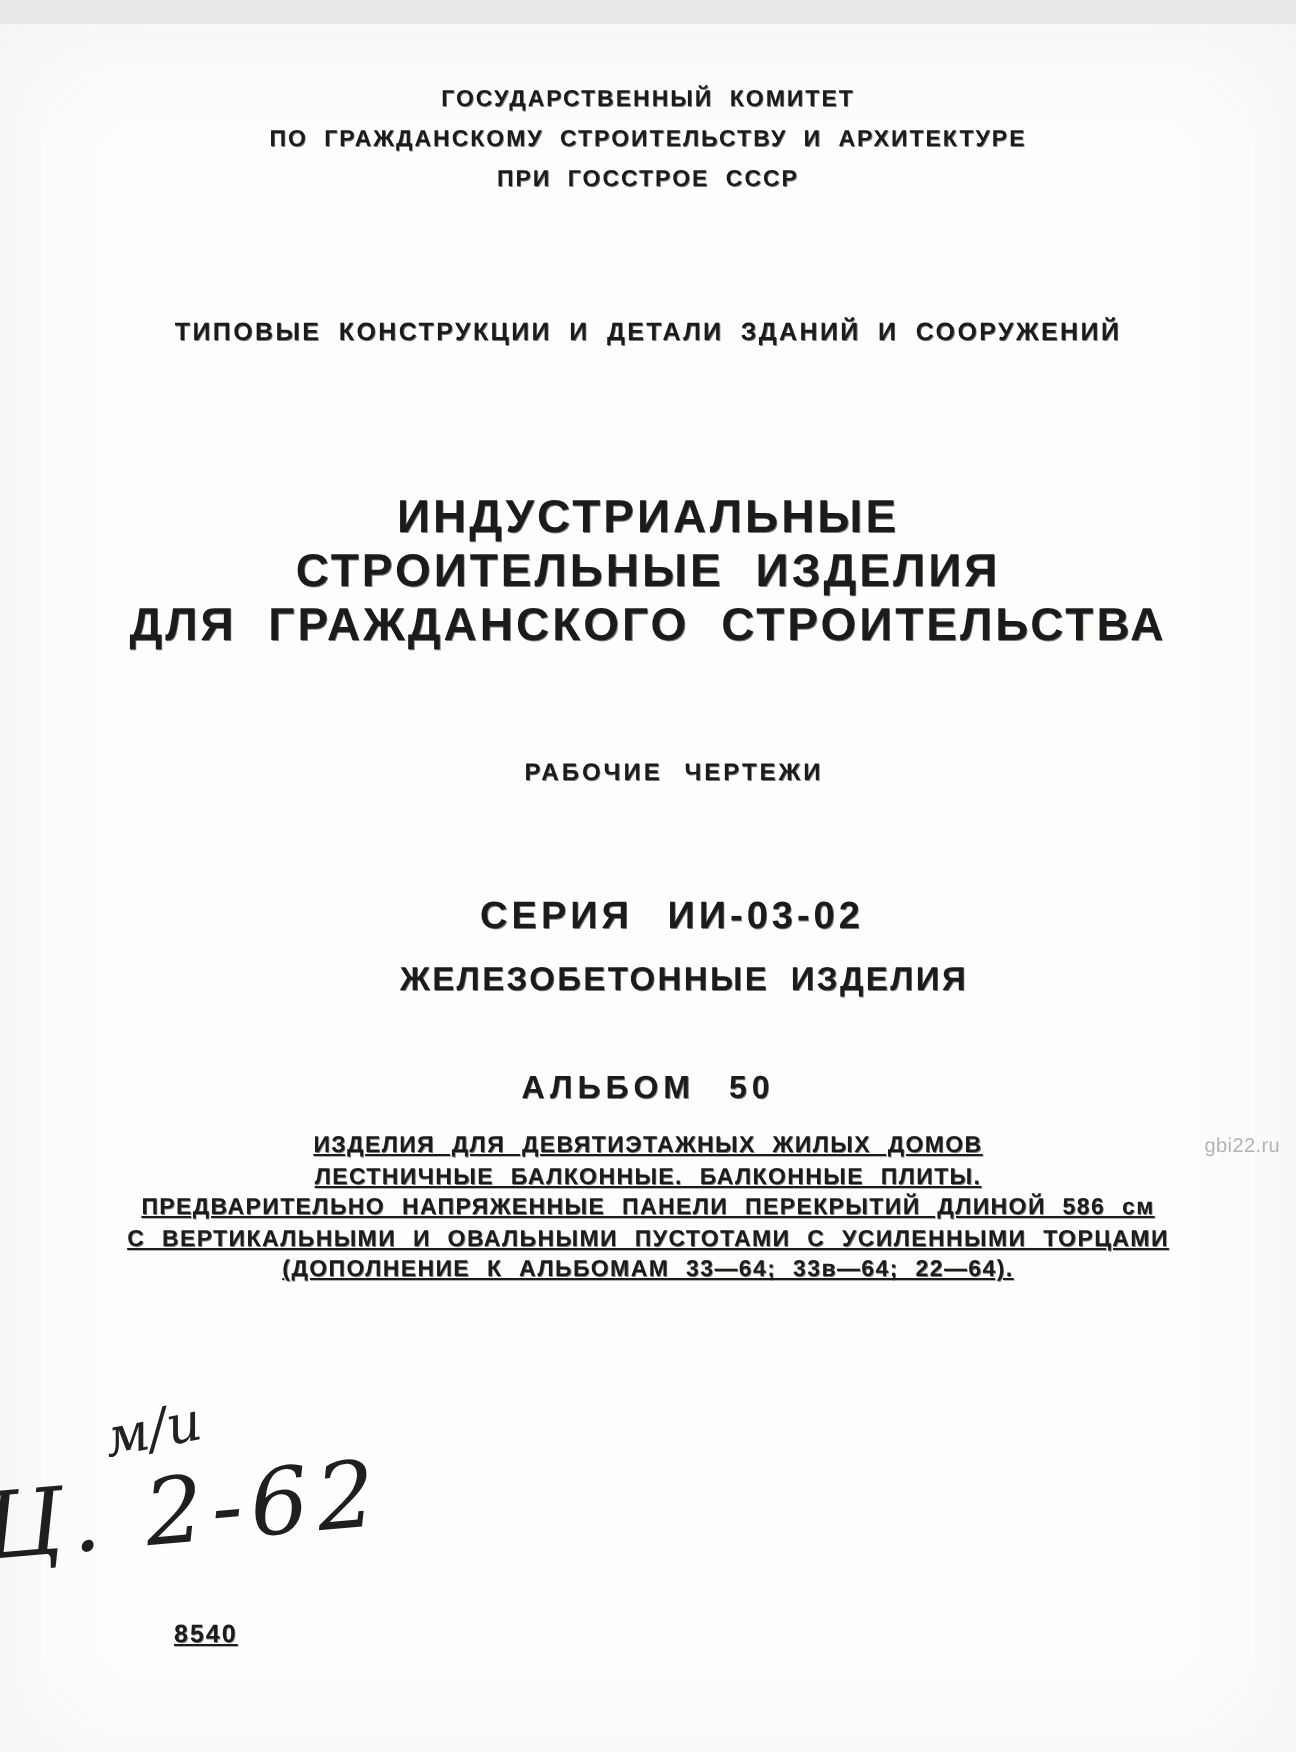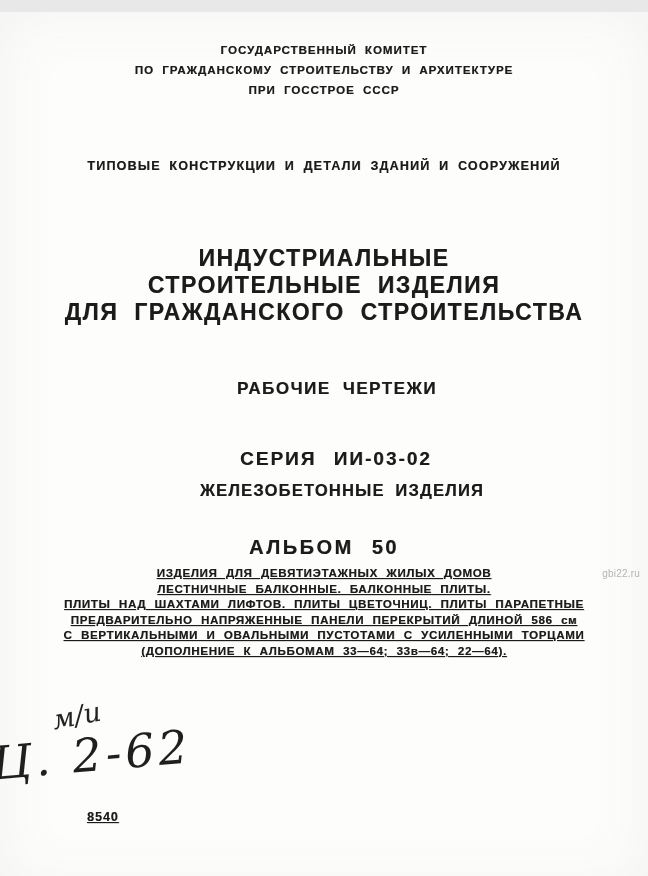--- a/index.html
+++ b/index.html
@@ -44,42 +44,42 @@
   }
   .main-title {
     top: 233px;
     font-size: 23px;
     line-height: 27px;
     letter-spacing: 1.5px;
     word-spacing: 8px;
   }
   .working-drawings {
     top: 367px;
-    font-size: 17px;
+    font-size: 12px;
     letter-spacing: 1.5px;
     word-spacing: 6px;
     padding-left: 26px;
   }
   .series-code {
     top: 436px;
     font-size: 19px;
     letter-spacing: 2px;
     word-spacing: 10px;
     padding-left: 24px;
   }
   .products {
     top: 469px;
     font-size: 16.5px;
     letter-spacing: 1.2px;
     word-spacing: 5px;
     padding-left: 36px;
   }
   .album {
     top: 524px;
-    font-size: 20px;
+    font-size: 16px;
     letter-spacing: 2.5px;
     word-spacing: 10px;
   }
   .description {
     top: 554px;
     font-size: 11.5px;
     line-height: 15.6px;
     letter-spacing: 0.7px;
     word-spacing: 4.5px;
     text-decoration: underline;
@@ -164,21 +164,20 @@
 
   <div class="line series-code ink">СЕРИЯ ИИ-03-02</div>
 
   <div class="line products ink">ЖЕЛЕЗОБЕТОННЫЕ ИЗДЕЛИЯ</div>
 
   <div class="line album ink">АЛЬБОМ 50</div>
 
   <div class="block description ink">
     <div>ИЗДЕЛИЯ ДЛЯ ДЕВЯТИЭТАЖНЫХ ЖИЛЫХ ДОМОВ</div>
     <div>ЛЕСТНИЧНЫЕ БАЛКОННЫЕ. БАЛКОННЫЕ ПЛИТЫ.</div>
-    <div>ПЛИТЫ НАД ШАХТАМИ ЛИФТОВ. ПЛИТЫ ЦВЕТОЧНИЦ. ПЛИТЫ ПАРАПЕТНЫЕ</div>
     <div>ПРЕДВАРИТЕЛЬНО НАПРЯЖЕННЫЕ ПАНЕЛИ ПЕРЕКРЫТИЙ ДЛИНОЙ 586 см</div>
     <div>С ВЕРТИКАЛЬНЫМИ И ОВАЛЬНЫМИ ПУСТОТАМИ С УСИЛЕННЫМИ ТОРЦАМИ</div>
     <div>(ДОПОЛНЕНИЕ К АЛЬБОМАМ 33—64; 33в—64; 22—64).</div>
   </div>
 
   <div class="watermark">gbi22.ru</div>
 
   <div class="handwriting-top">м/и</div>
   <div class="handwriting-bottom">Ц. 2-62</div>
 

